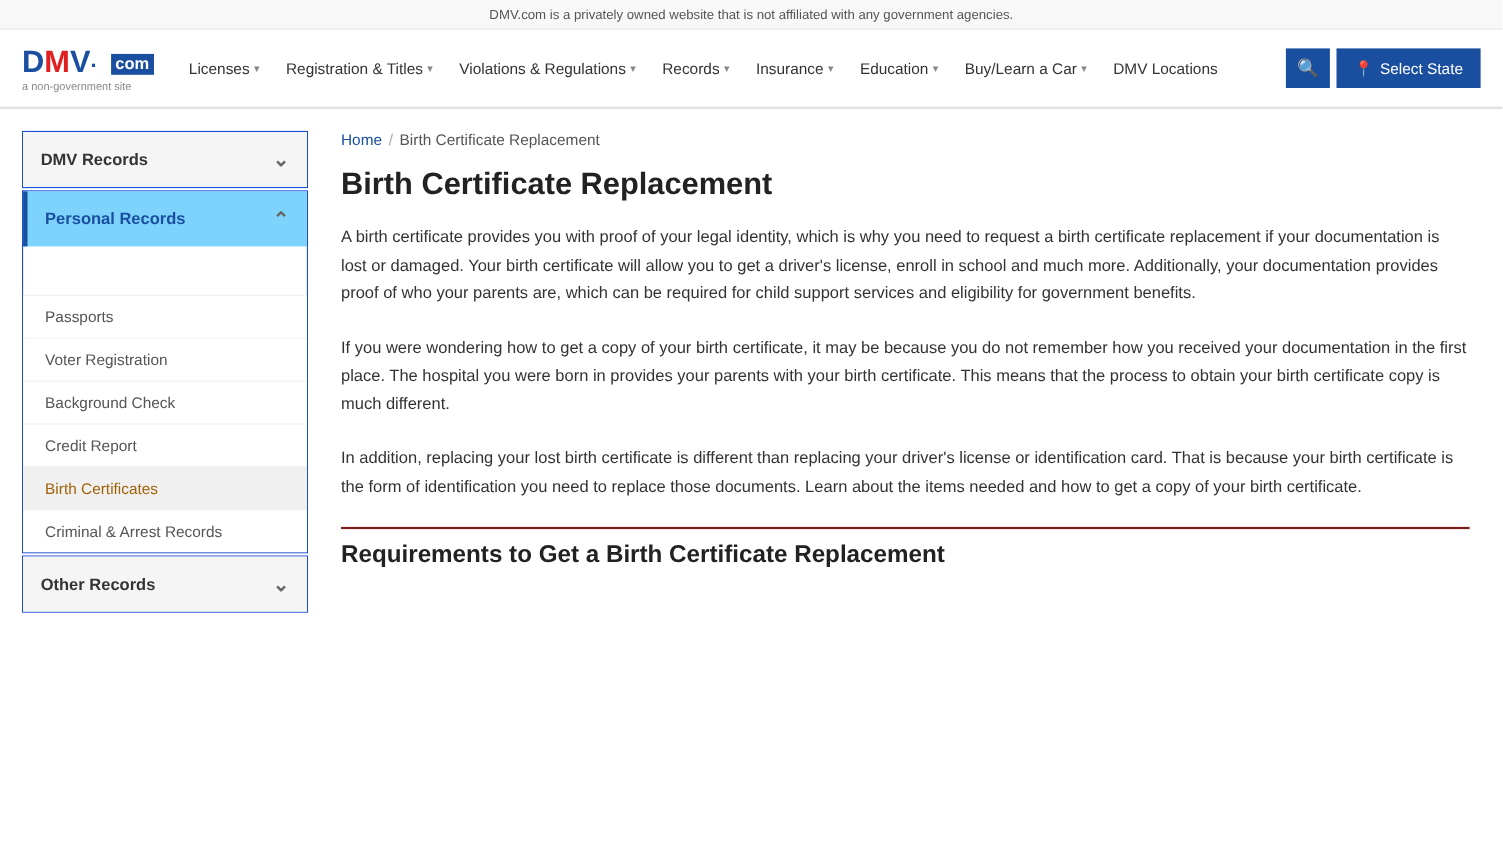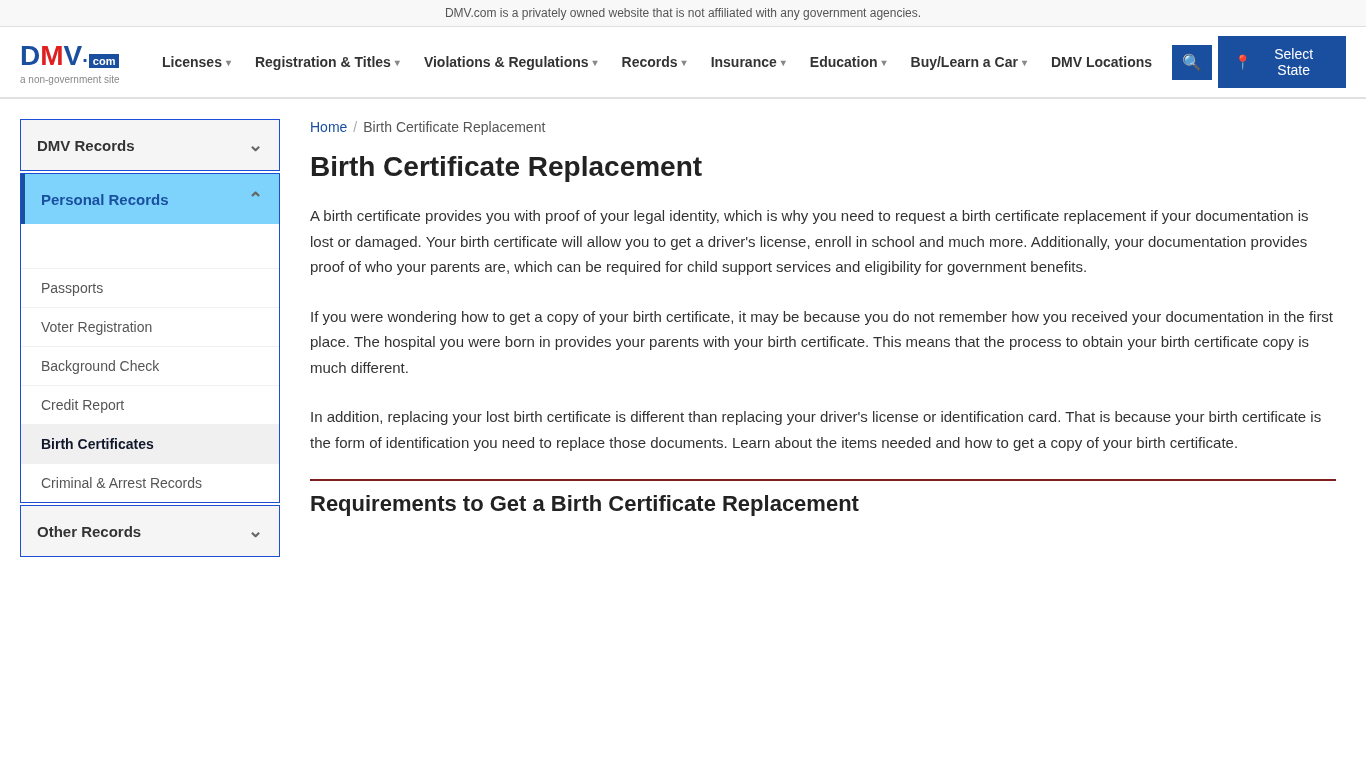--- a/index.html
+++ b/index.html
@@ -46,21 +46,21 @@
     }
 
     .nav-item {
       display: flex;
       align-items: center;
       padding: 10px 12px;
       font-size: 14px;
       color: #333;
       cursor: pointer;
       white-space: nowrap;
-      font-weight: 700;
+      font-weight: 400;
       height: 91px;
     }
 
     .nav-arrow {
       font-size: 10px;
       margin-left: 4px;
       color: #888;
     }
 
     .search-btn {
@@ -145,22 +145,22 @@
     .sidebar-item {
       padding: 11px 16px 11px 20px;
       cursor: pointer;
       color: #555;
       font-size: 14px;
       border-top: 1px solid #f0f0f0;
     }
 
     .sidebar-item.active {
       background: #f0f0f0;
-      color: #0f172a;
-      font-weight: 700;
+      color: #a16207;
+      font-weight: 400;
     }
 
     
     .content {
       flex: 1;
       padding: 0 10px;
     }
 
     .breadcrumb {
       font-size: 14px;
@@ -217,24 +217,24 @@
       align-items: center;
     }
 
     .dmv-d { color: #1a4fa0; font-size: 28px; font-weight: 900; }
     .dmv-m { color: #e02020; font-size: 28px; font-weight: 900; }
     .dmv-v { color: #1a4fa0; font-size: 28px; font-weight: 900; }
     .dmv-dot { color: #1a4fa0; font-size: 20px; font-weight: 900; }
     .dmv-com-box {
       background: #1a4fa0;
       color: #fff;
-      font-size: 11px;
+      font-size: 15px;
       font-weight: 700;
       padding: 1px 4px;
-      margin-left: 1px;
+      margin-left: 13px;
       align-self: flex-end;
       margin-bottom: 4px;
     }
   </style>
 </head>
 <body>
 
 <div class="top-banner">
   <span>DMV.com is a privately owned website that is not affiliated with any government agencies.</span>
 </div>

